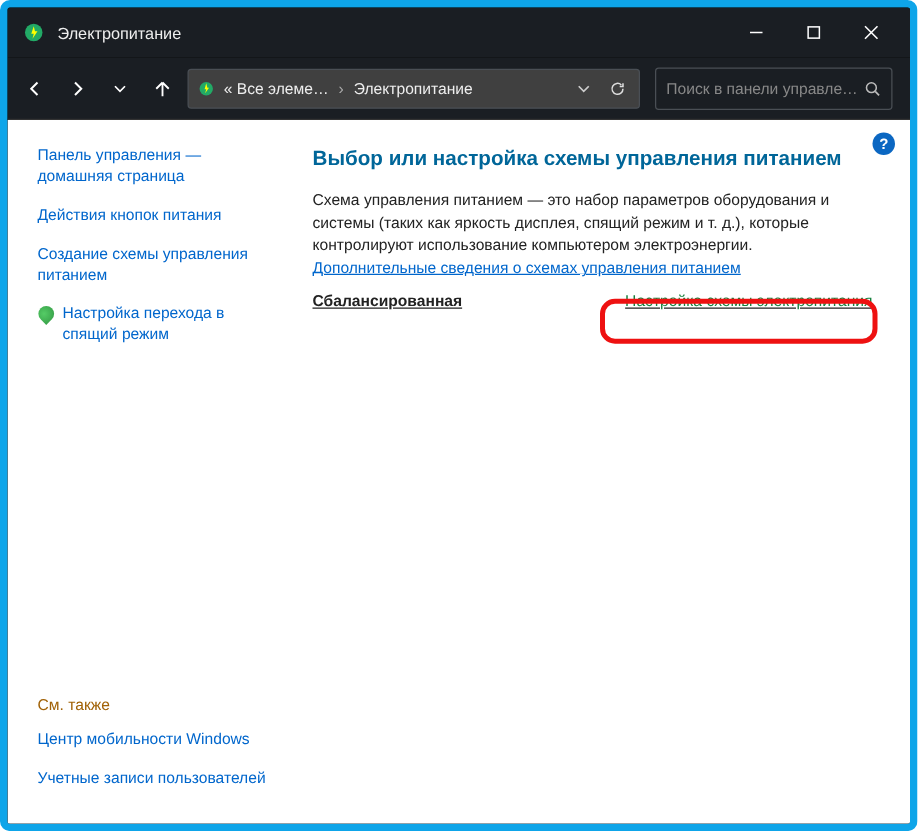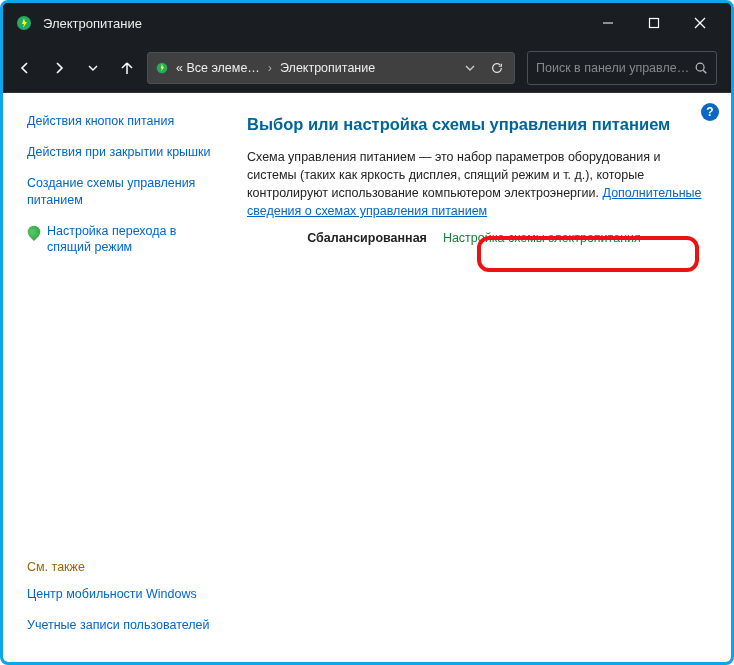--- a/index.html
+++ b/index.html
@@ -1,20 +1,20 @@
 <!DOCTYPE html>
 <html><head>
 <meta charset="utf-8">
 <style>
   * { box-sizing: border-box; margin: 0; padding: 0; }
   html, body { width: 734px; height: 665px; font-family: "Segoe UI", Tahoma, sans-serif; }
   .window {
     width: 734px; height: 665px;
     background: #000;
-    border: 3px solid #0ea5e9;
+    border: 6px solid #0ea5e9;
     border-radius: 8px;
     overflow: hidden;
     display: flex; flex-direction: column;
   }
   .titlebar {
     height: 40px;
     background: #1a1e23;
     display: flex; align-items: center;
     padding: 0 8px 0 12px;
     color: #eee;
@@ -115,23 +115,24 @@
     line-height: 1.45;
     margin-bottom: 10px;
   }
   .main .desc a { color: #0066cc; text-decoration: underline; }
   .section-label {
     margin: 14px 0 8px 0;
     padding-bottom: 6px;
     border-bottom: 1px solid #ddd;
   }
   .plan-row {
-    display: flex; align-items: baseline; justify-content: center;
+    display: flex; align-items: baseline; justify-content: space-between;
     gap: 16px;
     padding-right: 6px;
+    text-decoration: underline;
   }
   .plan-name { font-weight: 600; }
   .plan-link {
     color: #15803d;
     font-size: 12.5px;
     white-space: nowrap;
   }
   .plan-desc { margin-top: 6px; line-height: 1.4; }
   .help-badge {
     position: absolute;
@@ -239,24 +240,24 @@
           </svg>
       </span>
     </div>
   </div>
 
   <div class="content">
     <div class="help-badge">?</div>
 
     <div class="sidebar">
       <div class="side-item">
+          <span class="lnk">Панель управления — домашняя страница</span>
+        </div>
+      <div class="side-item">
           <span class="lnk">Действия кнопок питания</span>
-        </div>
-      <div class="side-item">
-          <span class="lnk">Действия при закрытии крышки</span>
         </div>
       <div class="side-item">
           <span class="lnk">Создание схемы управления питанием</span>
         </div>
       <div class="side-item">
         <span class="shield"></span>
         <span class="lnk">Настройка перехода в спящий режим</span>
       </div>
       <div class="spacer"></div>
       <div class="see-also">См. также</div>

